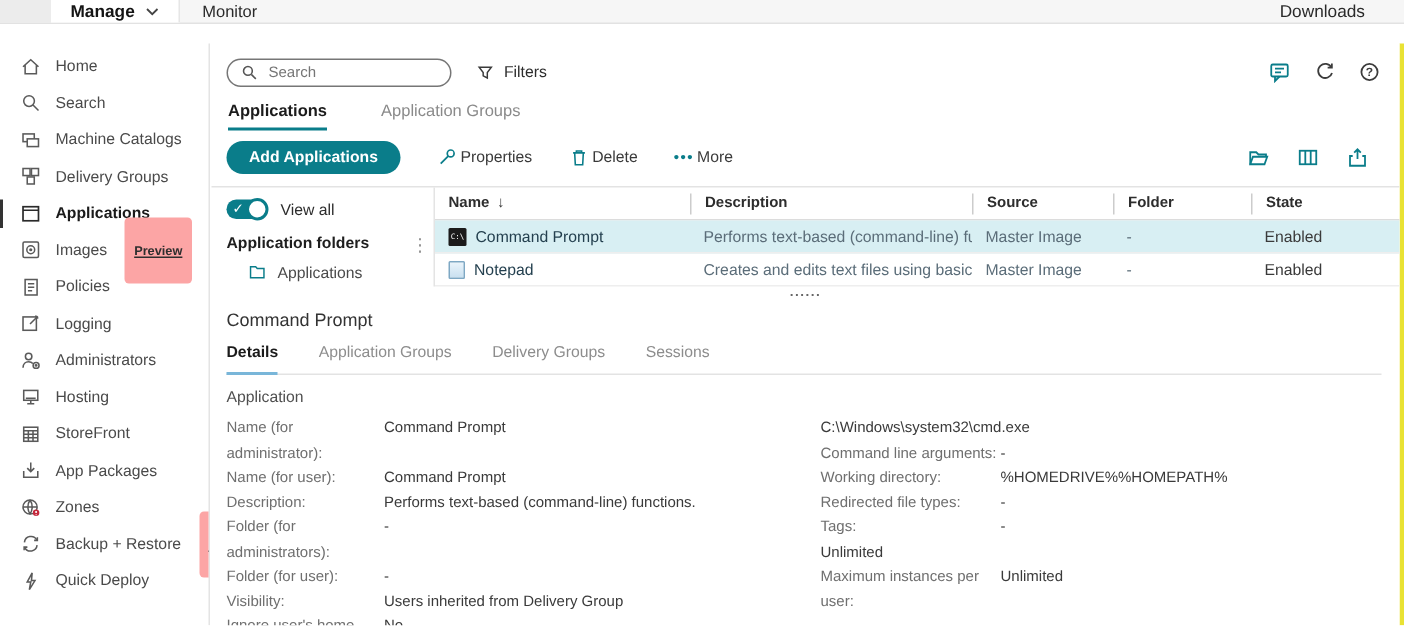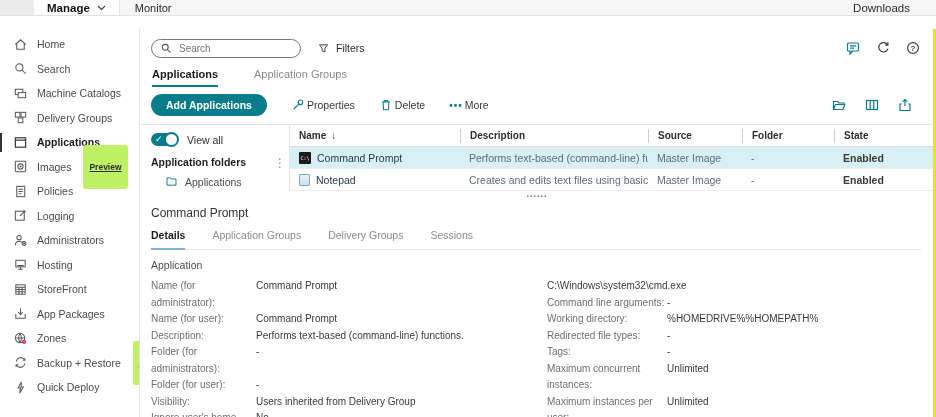--- a/index.html
+++ b/index.html
@@ -18,21 +18,21 @@
   .downloads { margin-left:auto; padding-right:26px; font-size:11.5px; color:#2a2a2a; cursor:pointer; }
 
   
   .sidebar { position:absolute; top:29px; left:0; width:140px; bottom:0; background:#fff;
              border-right:1px solid #e4e4e4; padding-top:3px; overflow:hidden; }
   .side-item { position:relative; height:24.5px; display:flex; align-items:center;
                padding-left:13px; gap:9px; font-size:10.5px; color:#4a4a4a; cursor:pointer; white-space:nowrap; }
   .side-item svg { width:15px; height:15px; flex:none; }
   .side-item.selected { font-weight:bold; color:#1a1a1a; }
   .side-item.selected::before { content:""; position:absolute; left:0; top:3px; bottom:3px; width:2px; background:#333; }
-  .badge { font-size:8.5px; font-weight:bold; background:#bef264; color:#2e2e2e;
+  .badge { font-size:8.5px; font-weight:bold; background:#fca5a5; color:#2e2e2e;
            border-radius:3px; padding:17px 6px; margin-left:3px;text-decoration:underline; }
 
   
   .content { position:absolute; left:141px; top:29px; right:3px; bottom:0; background:#fff; }
   .yellow-edge { position:absolute; right:0; top:29px; bottom:0; width:3px; background:#e9e234; }
 
   .search-row { display:flex; align-items:center; height:30px; padding:8px 8px 0 10px; }
   .search-box { width:150px; height:19px; border:1px solid #767676; border-radius:10px;
                 display:flex; align-items:center; gap:6px; padding:0 8px; background:#fff; }
   .search-box svg { flex:none; }
@@ -75,21 +75,21 @@
   .col-desc   { width:188px; border-left:1px solid #cccccc; }
   .col-source { width:94px;  border-left:1px solid #cccccc; }
   .col-folder { width:92px;  border-left:1px solid #cccccc; }
   .col-state  { flex:1;      border-left:1px solid #cccccc; }
   .sort-ic { color:#3a3a3a; font-size:10px; }
   .trow { display:flex; height:22px; align-items:center; font-size:10.5px; color:#5b6d79;
           border-bottom:1px solid #eeeeee; cursor:pointer; }
   .trow .cell { border:none; }
   .trow.selected { background:#d8eff3; }
   .trow .nm { color:#24404f; gap:6px; }
-  .trow .st { color:#3a3a3a;font-weight:bold; }
+  .trow .st { color:#3a3a3a; }
   .cmd-icon { width:12px; height:12px; background:#1b1b1b; border-radius:1px; color:#fff;
               font-family:"DejaVu Sans Mono","Liberation Mono",monospace; font-size:5px;
               display:flex; align-items:center; padding-left:1.5px; flex:none; }
   .note-icon { width:11px; height:12px; background:linear-gradient(180deg,#eaf4fb 0%,#c9e0f0 100%);
                border:1px solid #7ea8c4; border-radius:1px; flex:none; }
 
   
   .splitter { height:10px; display:flex; justify-content:center; align-items:flex-start; cursor:row-resize; }
   .splitter span { font-size:9px; font-weight:bold; letter-spacing:1px; color:#666; line-height:7px; }
 
@@ -445,21 +445,20 @@
             </div>
           <div class="drow">
               <span class="dlabel">Redirected file types:</span>
               <span class="dval">-</span>
             </div>
           <div class="drow">
               <span class="dlabel">Tags:</span>
               <span class="dval">-</span>
             </div>
           <div class="drow">
-              <span class="dlabel">Maximum concurrent instances:</span>
               <span class="dval">Unlimited</span>
             </div>
           <div class="drow">
               <span class="dlabel">Maximum instances per user:</span>
               <span class="dval">Unlimited</span>
             </div>
         </div>
       </div>
     </div>
 

